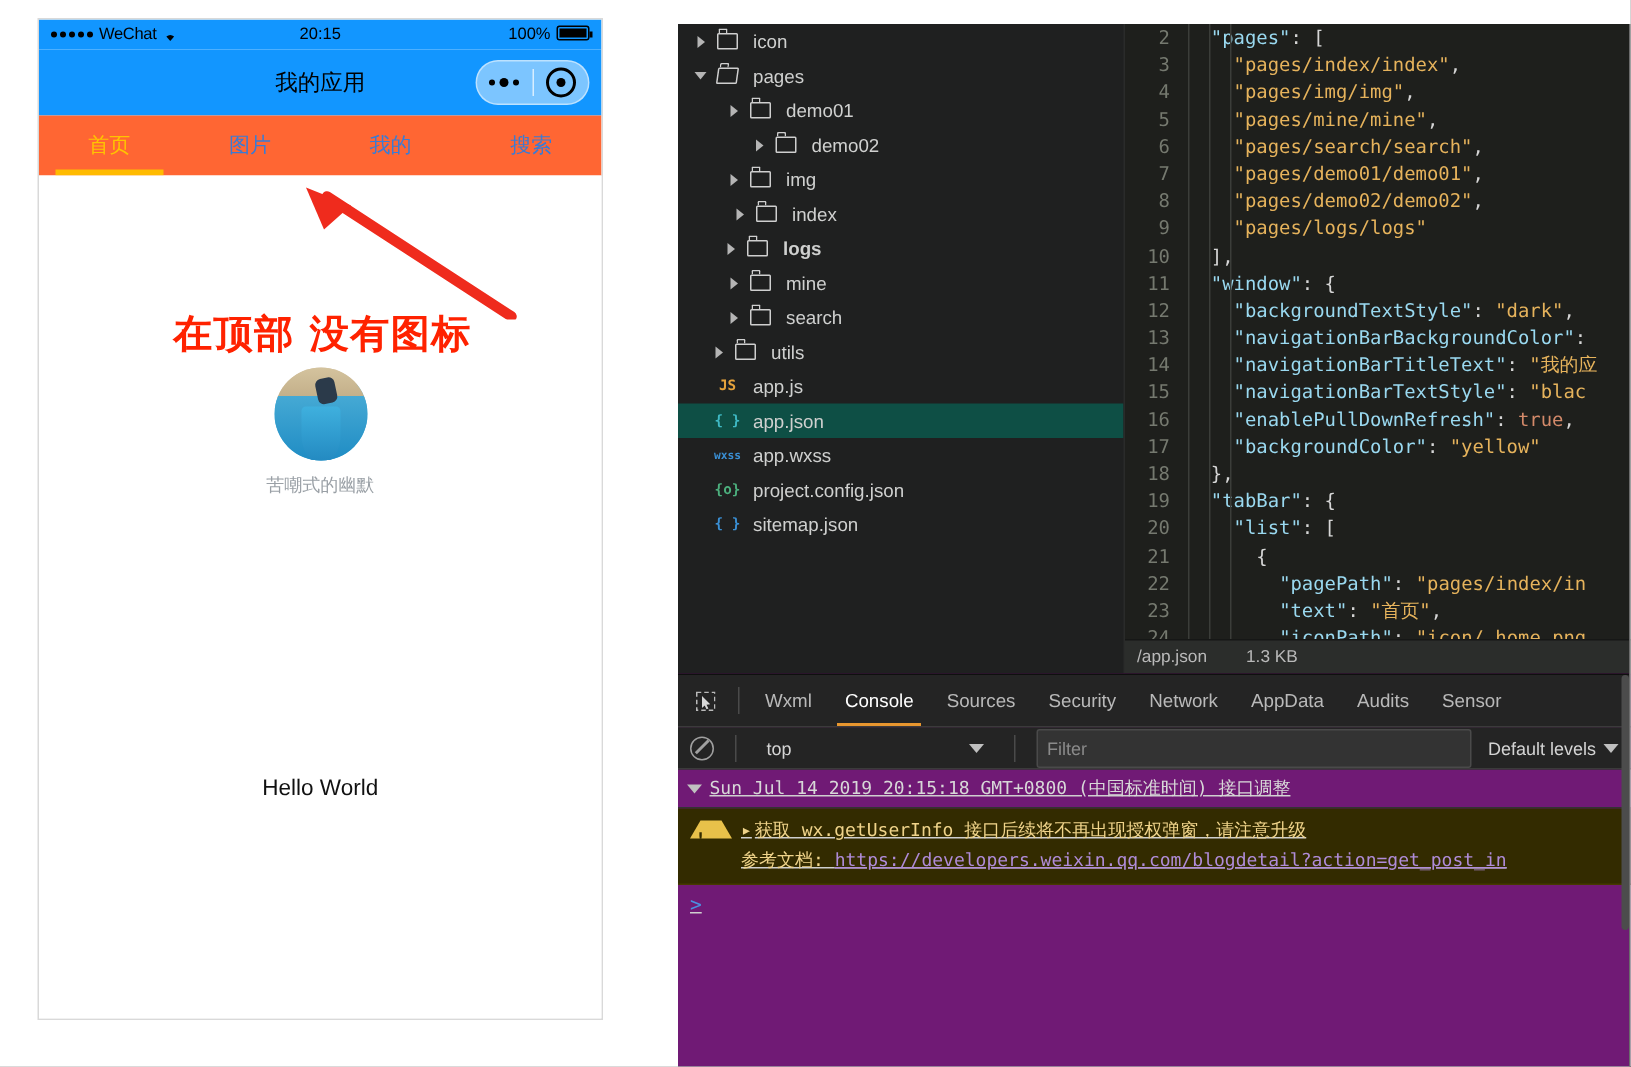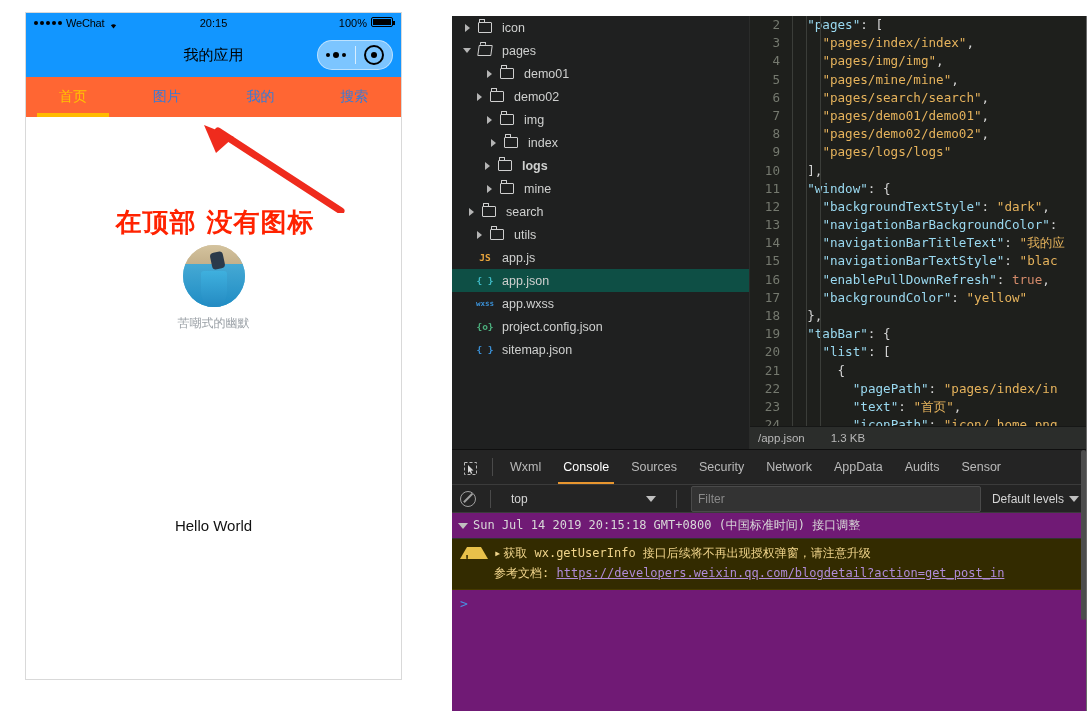--- a/index.html
+++ b/index.html
@@ -293,21 +293,21 @@
     flex: 1; height: 18px; background: #333333; border: 1px solid #4a4a4a;
     border-radius: 2px; font-size: 12px; color: #ddd; padding: 12px 6px;
     box-sizing: border-box; max-width: 290px;
     font-family: "Liberation Sans", sans-serif;
   }
   .filter-input::placeholder { color: #8a8a8a; }
   .levels {
     font-size: 12px; color: #d4d4d4; display: flex; align-items: center; gap: 5px;
     margin-left: auto;
   }
-  .console-body { padding: 0; font-family: "DejaVu Sans Mono", monospace; }
+  .console-body { padding: 0; font-family: "DejaVu Sans Mono", monospace; text-decoration: underline; }
   .console-group {
     display: flex; align-items: center; gap: 5px;
     font-size: 12px; color: #d8d8d8; padding: 4px 0 4px 6px;
     border-bottom: 1px solid #333;
   }
   .grp-caret { width:0;height:0;border-left:5px solid transparent;border-right:5px solid transparent;border-top:6px solid #c0c0c0; }
   .warn-row {
     background: #332b00; border-bottom: 1px solid #463a00;
     padding: 5px 6px 6px 8px; display: flex; gap: 6px;
     font-size: 12px; color: #f0d48a; line-height: 19px;
@@ -447,21 +447,21 @@
           </div>
           <div class="tree-row" style="padding-left: 30px;">
             <span class="twisty">
               <span class="tri"></span>
             </span>
             <span class="ficon">
               <span class="folder-glyph"></span>
             </span>
             <span class="tname">demo01</span>
           </div>
-          <div class="tree-row" style="padding-left: 20px;">
+          <div class="tree-row" style="padding-left: 47px;">
             <span class="twisty">
               <span class="tri"></span>
             </span>
             <span class="ficon">
               <span class="folder-glyph"></span>
             </span>
             <span class="tname">demo02</span>
           </div>
           <div class="tree-row" style="padding-left: 30px;">
             <span class="twisty">
@@ -492,21 +492,21 @@
           </div>
           <div class="tree-row" style="padding-left: 30px;">
             <span class="twisty">
               <span class="tri"></span>
             </span>
             <span class="ficon">
               <span class="folder-glyph"></span>
             </span>
             <span class="tname">mine</span>
           </div>
-          <div class="tree-row" style="padding-left: 12px;">
+          <div class="tree-row" style="padding-left: 30px;">
             <span class="twisty">
               <span class="tri"></span>
             </span>
             <span class="ficon">
               <span class="folder-glyph"></span>
             </span>
             <span class="tname">search</span>
           </div>
           <div class="tree-row" style="padding-left: 20px;">
             <span class="twisty">

